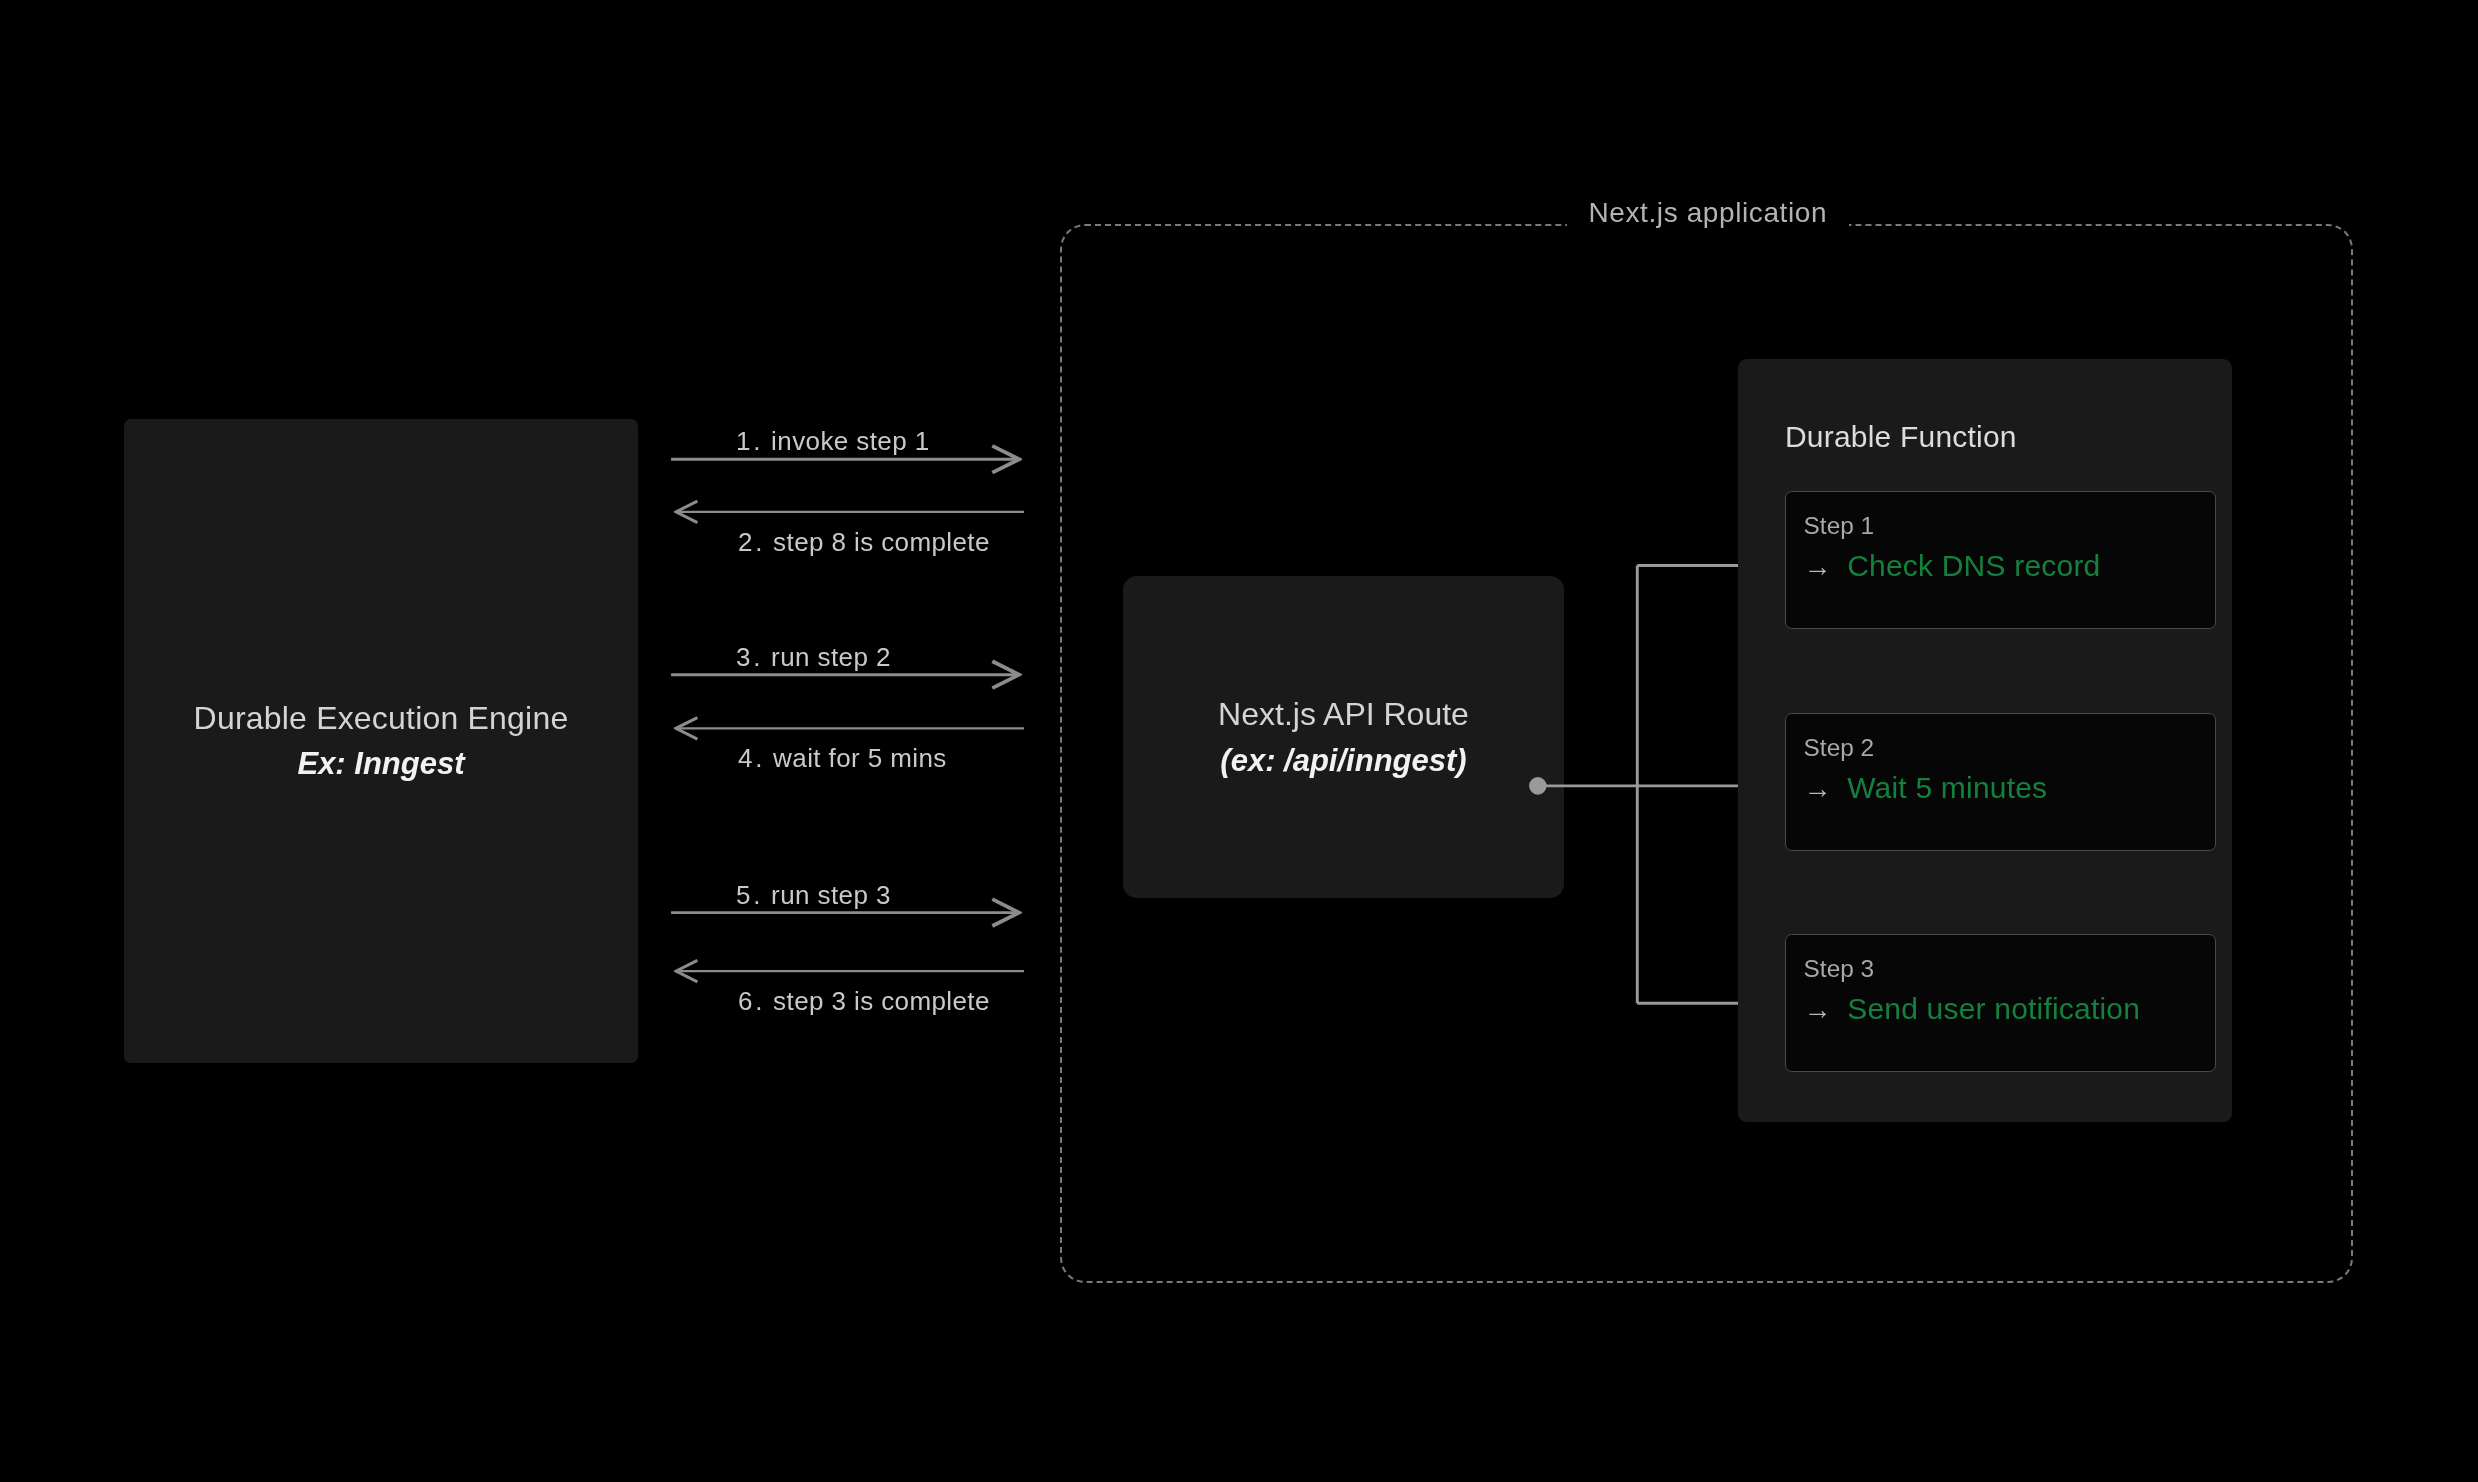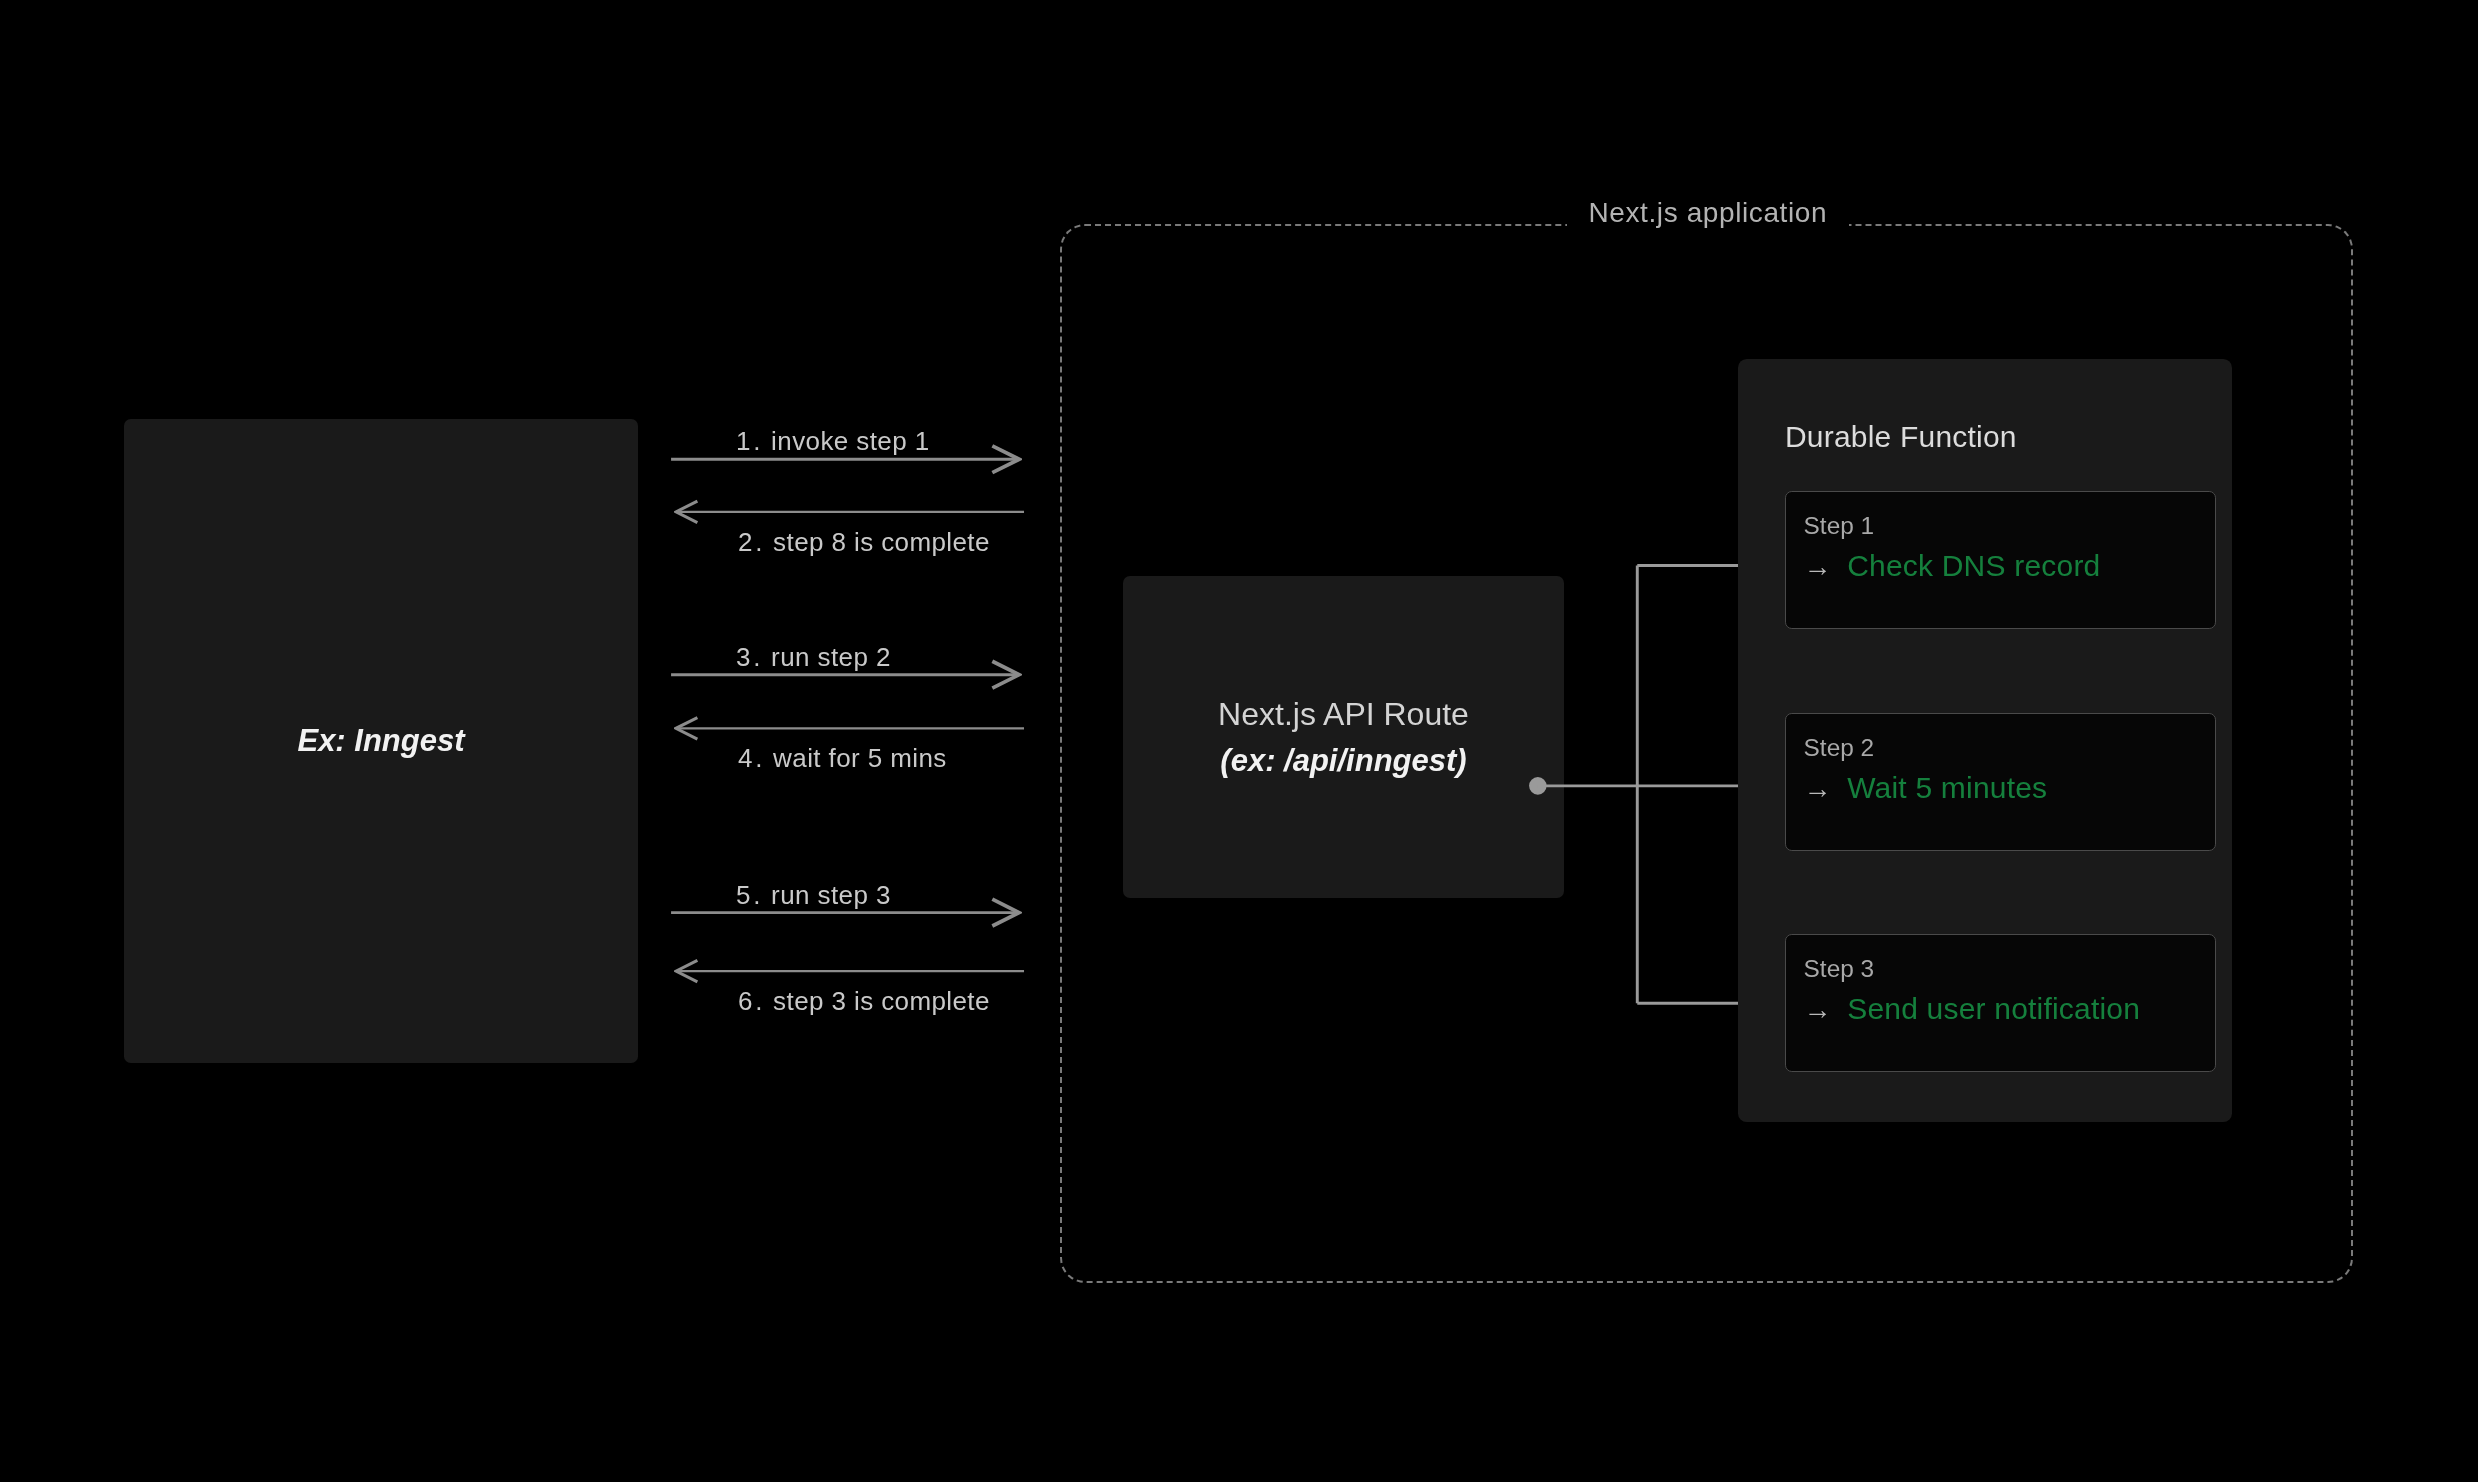--- a/index.html
+++ b/index.html
@@ -97,21 +97,21 @@
   }
 
   
   .api-box {
     position: absolute;
     left: 1123px;
     top: 576px;
     width: 441px;
     height: 322px;
     background: #1a1a1a;
-    border-radius: 7px;
+    border-radius: 14px;
     display: flex;
     flex-direction: column;
     align-items: center;
     justify-content: center;
   }
   .api-title {
     color: #d4d4d4;
     font-size: 32px;
     line-height: 1.5;
     white-space: nowrap;
@@ -193,20 +193,21 @@
     height: 1482px;
     pointer-events: none;
   }
 </style>
 </head>
 <body>
 
 <div id="stage">
 
   <div class="engine-box">
+    <div class="engine-title">Durable Execution Engine</div>
     <div class="engine-sub">Ex: Inngest</div>
   </div>
 
   <svg class="arrows-layer" width="2478" height="1482" viewBox="0 0 2541 1520" xmlns="http://www.w3.org/2000/svg">
     <defs>
       <marker id="arrR" viewBox="0 0 12 12" refX="11" refY="6" markerWidth="11" markerHeight="11" orient="auto-start-reverse">
         <path d="M 1 1 L 11 6 L 1 11" fill="none" stroke="#8c8c8c" stroke-width="1.4"></path>
       </marker>
       <marker id="arrL" viewBox="0 0 12 12" refX="11" refY="6" markerWidth="11" markerHeight="11" orient="auto-start-reverse">
         <path d="M 1 1 L 11 6 L 1 11" fill="none" stroke="#8c8c8c" stroke-width="1.4"></path>

